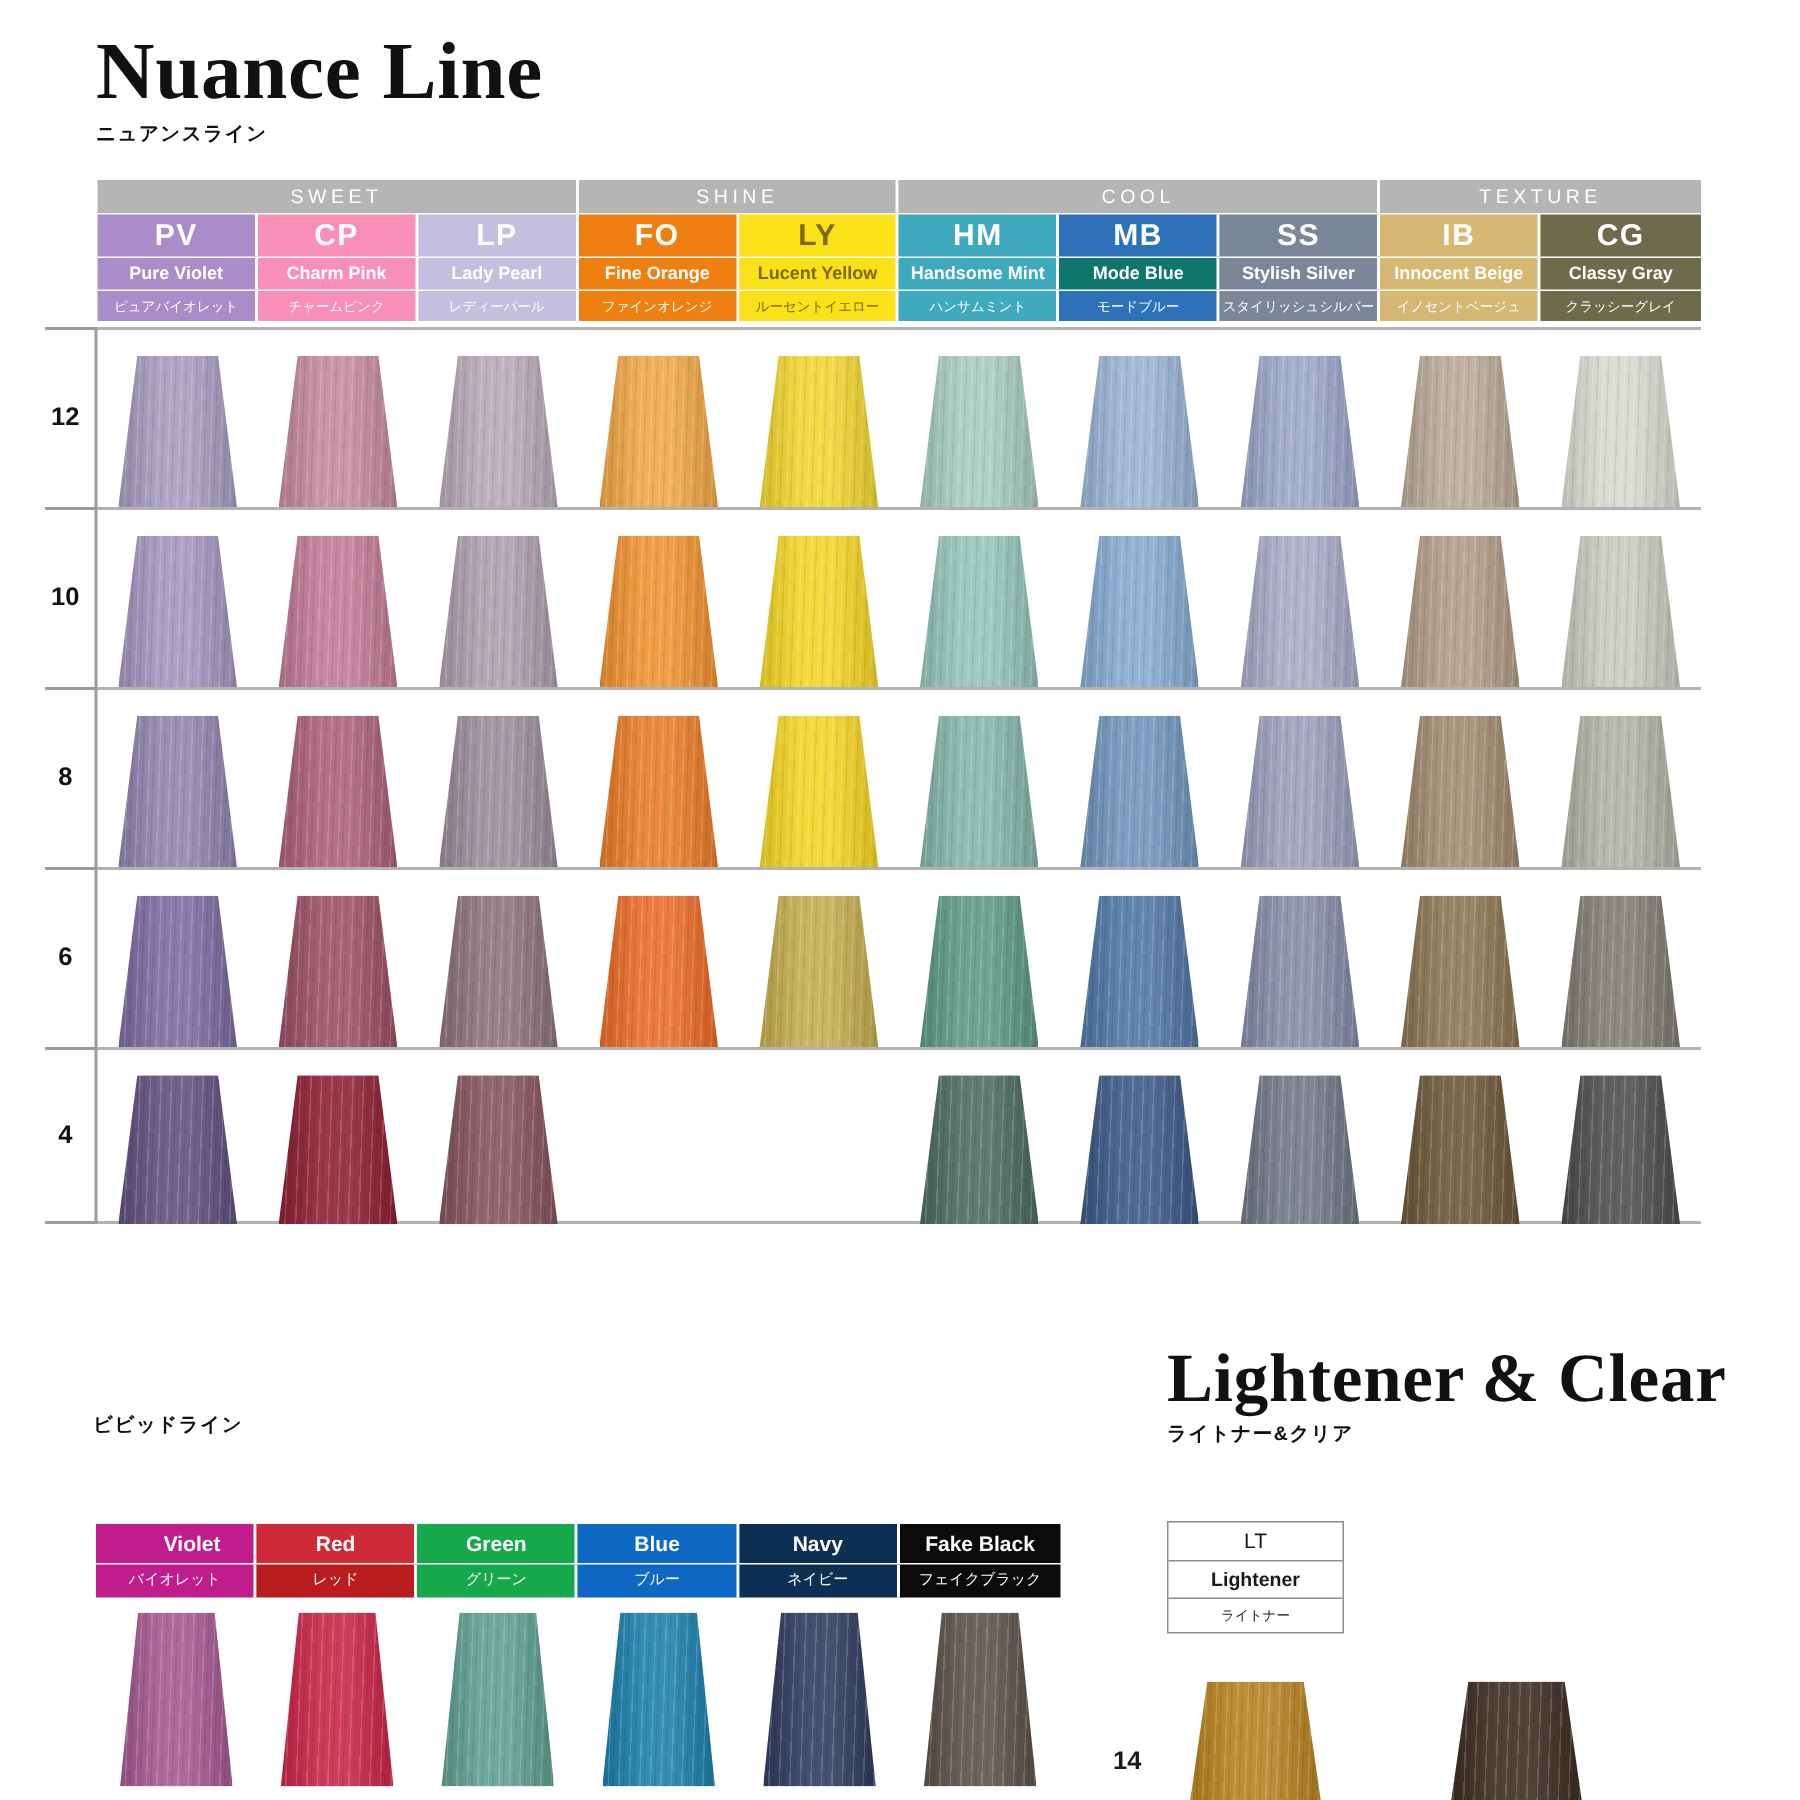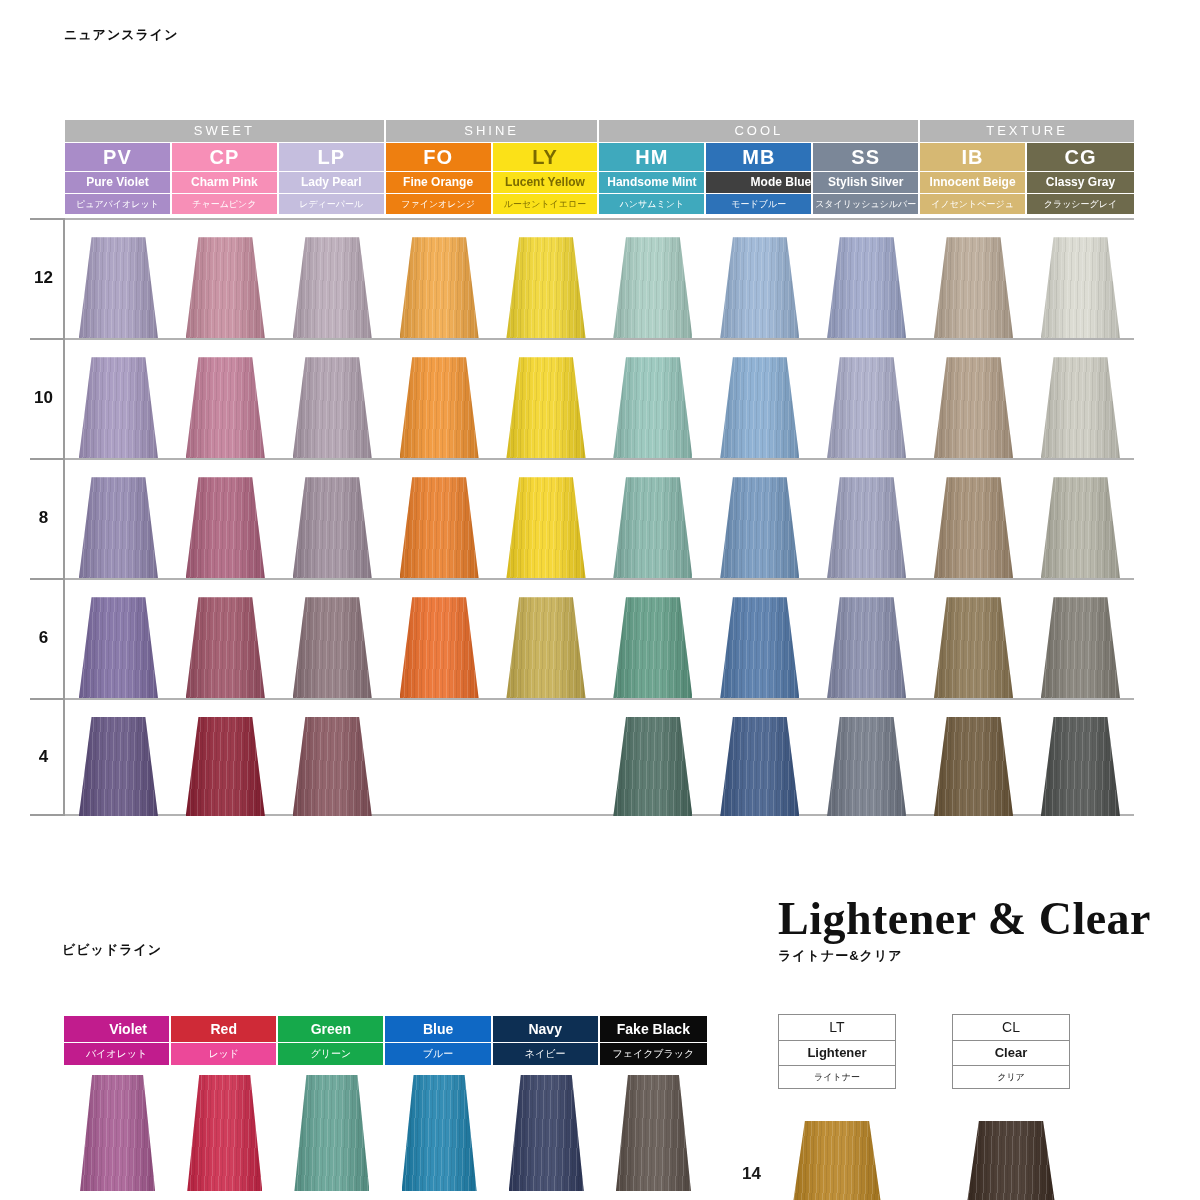--- a/index.html
+++ b/index.html
@@ -109,20 +109,21 @@
   .lc-sw-row{display:flex;gap:56px;margin-left:36px;margin-top:32px;height:105px;position:relative;}
   .lc-lvl{position:absolute;left:-36px;top:0;height:105px;display:flex;align-items:center;
           font-size:17px;font-weight:700;}
   .lc-sw{width:118px;display:flex;align-items:flex-end;justify-content:center;}
   .lc-sw .hair{width:80%;height:100%;}
 </style>
 </head>
 <body>
 
 <div id="nuance-title">
+  <div class="serif-title">Nuance Line</div>
   <div class="jp-sub">ニュアンスライン</div>
 </div>
 
 <div id="nuance-chart">
   <div class="hdr-wrap">
     <div class="row-line" id="group-row">
         <div class="group-cell" style="width: 30%;">SWEET</div>
         <div class="group-cell" style="width: 20%;">SHINE</div>
         <div class="group-cell" style="width: 30%;">COOL</div>
         <div class="group-cell" style="width: 20%;">TEXTURE</div>
@@ -141,21 +142,21 @@
         <div class="code-cell" style="width: 10%; background: rgb(110, 106, 76); color: rgb(255, 255, 255);">CG</div>
       </div>
     <div class="cellsep"></div>
     <div class="row-line" id="name-row">
         <div class="name-cell" style="width: 10%; background: rgb(169, 140, 200); color: rgb(255, 255, 255);">Pure Violet</div>
         <div class="name-cell" style="width: 10%; background: rgb(247, 143, 183); color: rgb(255, 255, 255);">Charm Pink</div>
         <div class="name-cell" style="width: 10%; background: rgb(197, 190, 222); color: rgb(255, 255, 255);">Lady Pearl</div>
         <div class="name-cell" style="width: 10%; background: rgb(238, 127, 16); color: rgb(255, 255, 255);">Fine Orange</div>
         <div class="name-cell" style="width: 10%; background: rgb(251, 225, 24); color: rgb(122, 106, 0);">Lucent Yellow</div>
         <div class="name-cell" style="width: 10%; background: rgb(63, 169, 189); color: rgb(255, 255, 255);">Handsome Mint</div>
-        <div class="name-cell" style="width: 10%; background: #404040; color: rgb(255, 255, 255); text-align: right;">Mode Blue</div>
+        <div class="name-cell" style="width: 10%; background: #0f766e; color: rgb(255, 255, 255);">Mode Blue</div>
         <div class="name-cell" style="width: 10%; background: rgb(123, 135, 152); color: rgb(255, 255, 255);">Stylish Silver</div>
         <div class="name-cell" style="width: 10%; background: rgb(214, 184, 115); color: rgb(255, 255, 255);">Innocent Beige</div>
         <div class="name-cell" style="width: 10%; background: rgb(110, 106, 76); color: rgb(255, 255, 255);">Classy Gray</div>
       </div>
     <div class="cellsep"></div>
     <div class="row-line" id="jp-row">
         <div class="jp-cell" style="width: 10%; background: rgb(169, 140, 200); color: rgb(255, 255, 255);">ピュアバイオレット</div>
         <div class="jp-cell" style="width: 10%; background: rgb(247, 143, 183); color: rgb(255, 255, 255);">チャームピンク</div>
         <div class="jp-cell" style="width: 10%; background: rgb(197, 190, 222); color: rgb(255, 255, 255);">レディーパール</div>
         <div class="jp-cell" style="width: 10%; background: rgb(238, 127, 16); color: rgb(255, 255, 255);">ファインオレンジ</div>
@@ -369,21 +370,21 @@
       <div class="v-name" style="width: 16.6667%; background: rgb(193, 28, 141); color: rgb(255, 255, 255); padding-left: 23px;">Violet</div>
       <div class="v-name" style="width: 16.6667%; background: rgb(207, 42, 55); color: rgb(255, 255, 255);">Red</div>
       <div class="v-name" style="width: 16.6667%; background: rgb(22, 169, 75); color: rgb(255, 255, 255);">Green</div>
       <div class="v-name" style="width: 16.6667%; background: rgb(15, 104, 196); color: rgb(255, 255, 255);">Blue</div>
       <div class="v-name" style="width: 16.6667%; background: rgb(13, 47, 83); color: rgb(255, 255, 255);">Navy</div>
       <div class="v-name" style="width: 16.6667%; background: rgb(11, 11, 11); color: rgb(255, 255, 255);">Fake Black</div>
     </div>
   <div class="cellsep"></div>
   <div class="row-line" id="v-jp-row">
       <div class="v-jp" style="width: 16.6667%; background: rgb(193, 28, 141); color: rgb(255, 255, 255);">バイオレット</div>
-      <div class="v-jp" style="width: 16.6667%; background: #ec4899; color: rgb(255, 255, 255);">レッド</div>
+      <div class="v-jp" style="width: 16.6667%; background: #b91c1c; color: rgb(255, 255, 255);">レッド</div>
       <div class="v-jp" style="width: 16.6667%; background: rgb(22, 169, 75); color: rgb(255, 255, 255);">グリーン</div>
       <div class="v-jp" style="width: 16.6667%; background: rgb(15, 104, 196); color: rgb(255, 255, 255);">ブルー</div>
       <div class="v-jp" style="width: 16.6667%; background: rgb(13, 47, 83); color: rgb(255, 255, 255);">ネイビー</div>
       <div class="v-jp" style="width: 16.6667%; background: rgb(11, 11, 11); color: rgb(255, 255, 255);">フェイクブラック</div>
     </div>
   <div class="v-sw-row" id="v-sw-row">
       <div class="v-cell">
         <div class="hair" style="background: rgb(163, 88, 143);"></div>
       </div>
       <div class="v-cell">
@@ -409,25 +410,20 @@
   <div class="jp-sub">ライトナー&amp;クリア</div>
 </div>
 
 <div id="lc-block">
   <div class="lc-cards" id="lc-cards">
       <div class="lc-card">
         <div class="c1">LT</div>
         <div class="c2">Lightener</div>
         <div class="c3">ライトナー</div>
       </div>
-      <div class="lc-card">
-        <div class="c1">CL</div>
-        <div class="c2">Clear</div>
-        <div class="c3">クリア</div>
-      </div>
     </div>
   <div class="lc-sw-row" id="lc-sw-row">
     <div class="lc-lvl">14</div>
   <div class="lc-sw">
         <div class="hair" style="background: rgb(181, 128, 31);"></div>
       </div>
       <div class="lc-sw">
         <div class="hair" style="background: rgb(58, 42, 32);"></div>
       </div>
     </div>

